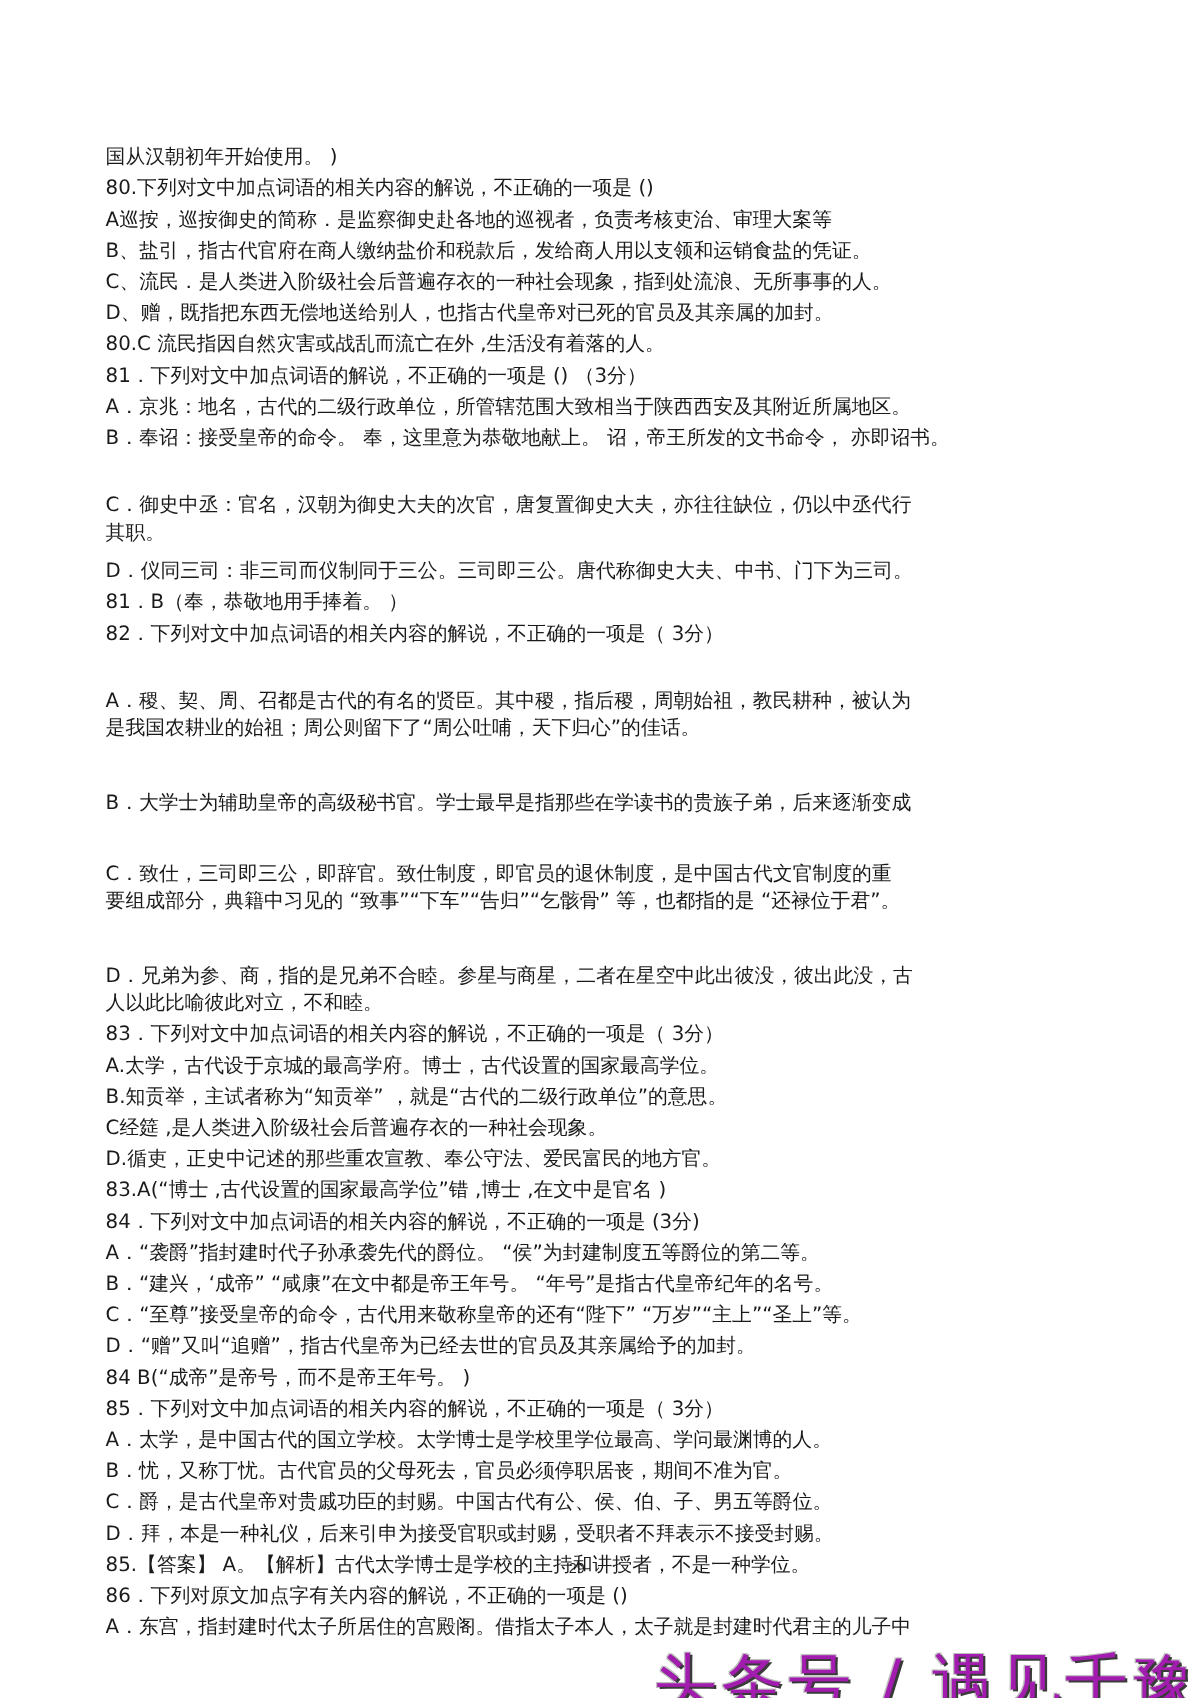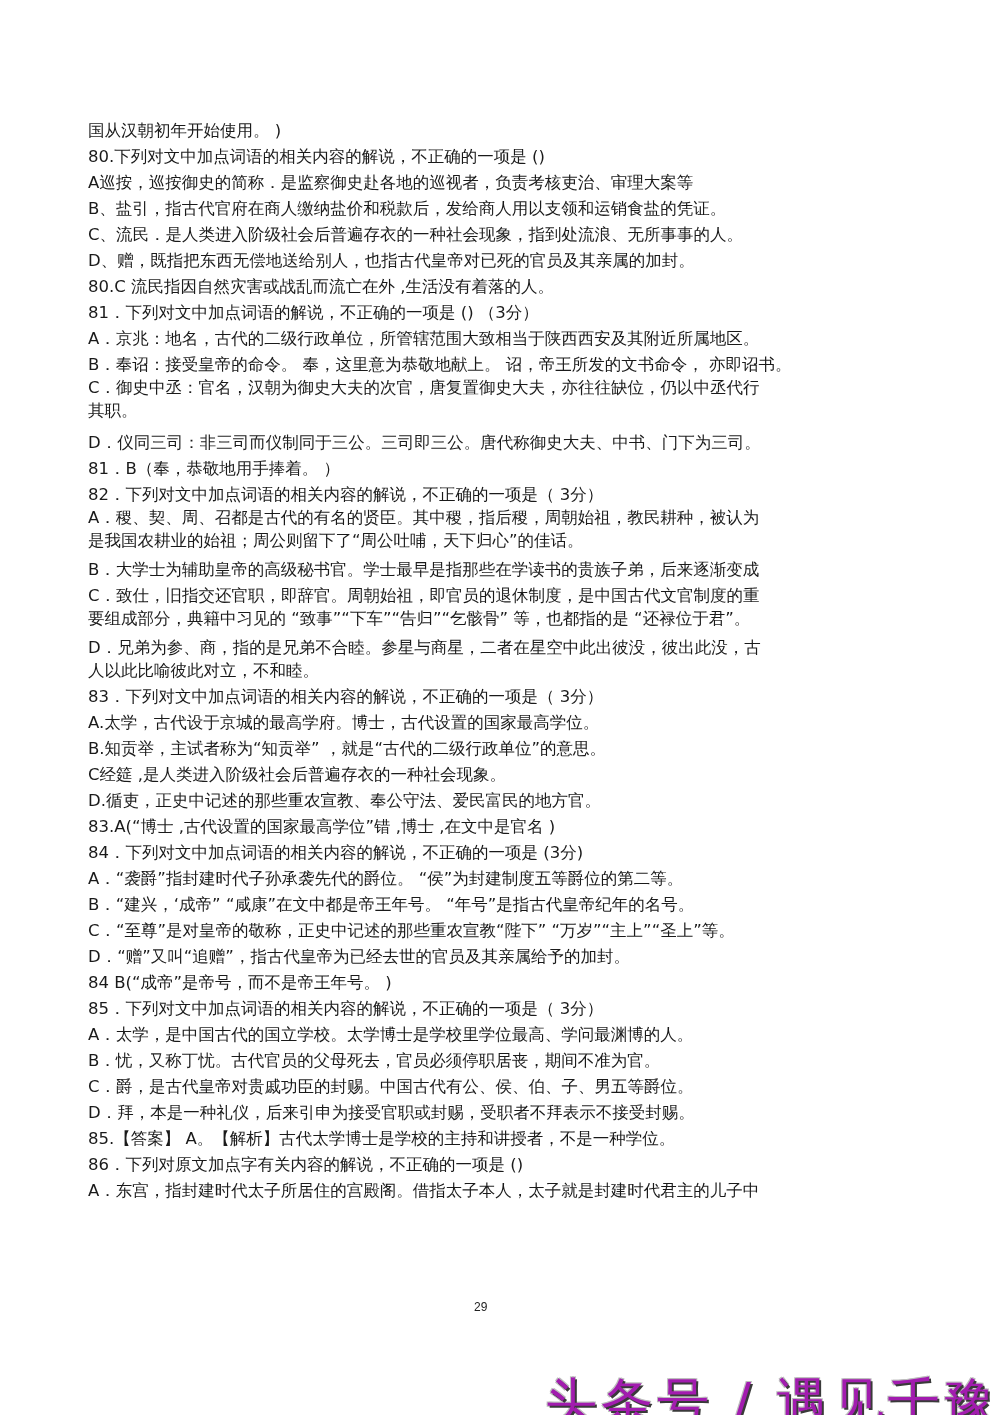--- a/index.html
+++ b/index.html
@@ -1,21 +1,21 @@
 <!DOCTYPE html>
 <html><head>
   <meta charset="utf-8">
   <style>
     html, body { margin: 0; padding: 0; background: #ffffff; }
     body { width: 1000px; height: 1415px; position: relative; overflow: hidden;
            font-family: "DejaVu Sans", "Liberation Sans", sans-serif; color: #1a1a1a; }
     .page { position: absolute; left: 0; top: 0; width: 1000px; height: 1415px; }
     .content { position: absolute; left: 88px; top: 118px; width: 830px; }
     .line { font-size: 16.5px; line-height: 26px; height: 26px; white-space: nowrap; letter-spacing: 0px; }
-    .line.tight { height: 20px; line-height: 20px; }
+    .line.tight { height: 20px; line-height: 20px; margin-top: 33px; }
     .gap { height: 6px; }
     .page-number { position: absolute; left: 474px; top: 1300px; font-size: 12px;
                    font-family: "Liberation Sans", sans-serif; color: #222; }
     .watermark { position: absolute; left: 545px; top: 1340px; font-size: 52px; letter-spacing: 4px;
                  color: #a21caf; font-family: "DejaVu Sans", sans-serif;
                  text-shadow: 2px 2px 0 #3a3a3a, -1px -1px 0 #bdbdbd, 1px -1px 0 #bdbdbd, -1px 1px 0 #bdbdbd; margin-top: 28px; }
   </style>
 </head>
 <body>
 
@@ -35,35 +35,35 @@
     <div class="line">其职。</div>
     <div class="gap"></div>
     <div class="line">D．仪同三司：非三司而仪制同于三公。三司即三公。唐代称御史大夫、中书、门下为三司。</div>
     <div class="line">81．B（奉，恭敬地用手捧着。 ）</div>
     <div class="line">82．下列对文中加点词语的相关内容的解说，不正确的一项是（       3分）</div>
     <div class="line tight">A．稷、契、周、召都是古代的有名的贤臣。其中稷，指后稷，周朝始祖，教民耕种，被认为</div>
     <div class="line">是我国农耕业的始祖；周公则留下了“周公吐哺，天下归心”的佳话。</div>
     <div class="gap"></div>
     <div class="line tight">B．大学士为辅助皇帝的高级秘书官。学士最早是指那些在学读书的贵族子弟，后来逐渐变成</div>
     <div class="gap"></div>
-    <div class="line tight">C．致仕，旧指交还官职，即辞官。周朝始祖，即官员的退休制度，是中国古代文官制度的重</div>
+    <div class="line tight">C．致仕，三司即三公，即辞官。致仕制度，即官员的退休制度，是中国古代文官制度的重</div>
     <div class="line">要组成部分，典籍中习见的  “致事”“下车”“告归”“乞骸骨”  等，也都指的是  “还禄位于君”。</div>
     <div class="gap"></div>
     <div class="line tight">D．兄弟为参、商，指的是兄弟不合睦。参星与商星，二者在星空中此出彼没，彼出此没，古</div>
     <div class="line">人以此比喻彼此对立，不和睦。</div>
     <div class="line">83．下列对文中加点词语的相关内容的解说，不正确的一项是（       3分）</div>
     <div class="line">A.太学，古代设于京城的最高学府。博士，古代设置的国家最高学位。</div>
     <div class="line">B.知贡举，主试者称为“知贡举”    ，就是“古代的二级行政单位”的意思。</div>
     <div class="line">C经筵 ,是人类进入阶级社会后普遍存衣的一种社会现象。</div>
     <div class="line">D.循吏，正史中记述的那些重农宣教、奉公守法、爱民富民的地方官。</div>
     <div class="line">83.A(“博士 ,古代设置的国家最高学位”错    ,博士 ,在文中是官名  )</div>
     <div class="line">84．下列对文中加点词语的相关内容的解说，不正确的一项是      (3分)</div>
     <div class="line">A．“袭爵”指封建时代子孙承袭先代的爵位。  “侯”为封建制度五等爵位的第二等。</div>
     <div class="line">B．“建兴，‘成帝”  “咸康”在文中都是帝王年号。  “年号”是指古代皇帝纪年的名号。</div>
-    <div class="line">C．“至尊”是对皇帝的敬称，正史中记述的那些重农宣教“陛下”        “万岁”“主上”“圣上”等。</div>
+    <div class="line">C．“至尊”接受皇帝的命令，古代用来敬称皇帝的还有“陛下”        “万岁”“主上”“圣上”等。</div>
     <div class="line">D．“赠”又叫“追赠”，指古代皇帝为已经去世的官员及其亲属给予的加封。</div>
     <div class="line">84 B(“成帝”是帝号，而不是帝王年号。     )</div>
     <div class="line">85．下列对文中加点词语的相关内容的解说，不正确的一项是（       3分）</div>
     <div class="line">A．太学，是中国古代的国立学校。太学博士是学校里学位最高、学问最渊博的人。</div>
     <div class="line">B．忧，又称丁忧。古代官员的父母死去，官员必须停职居丧，期间不准为官。</div>
     <div class="line">C．爵，是古代皇帝对贵戚功臣的封赐。中国古代有公、侯、伯、子、男五等爵位。</div>
     <div class="line">D．拜，本是一种礼仪，后来引申为接受官职或封赐，受职者不拜表示不接受封赐。</div>
     <div class="line">85.【答案】 A。【解析】古代太学博士是学校的主持和讲授者，不是一种学位。</div>
     <div class="line">86．下列对原文加点字有关内容的解说，不正确的一项是  ()</div>
     <div class="line">A．东宫，指封建时代太子所居住的宫殿阁。借指太子本人，太子就是封建时代君主的儿子中</div>

